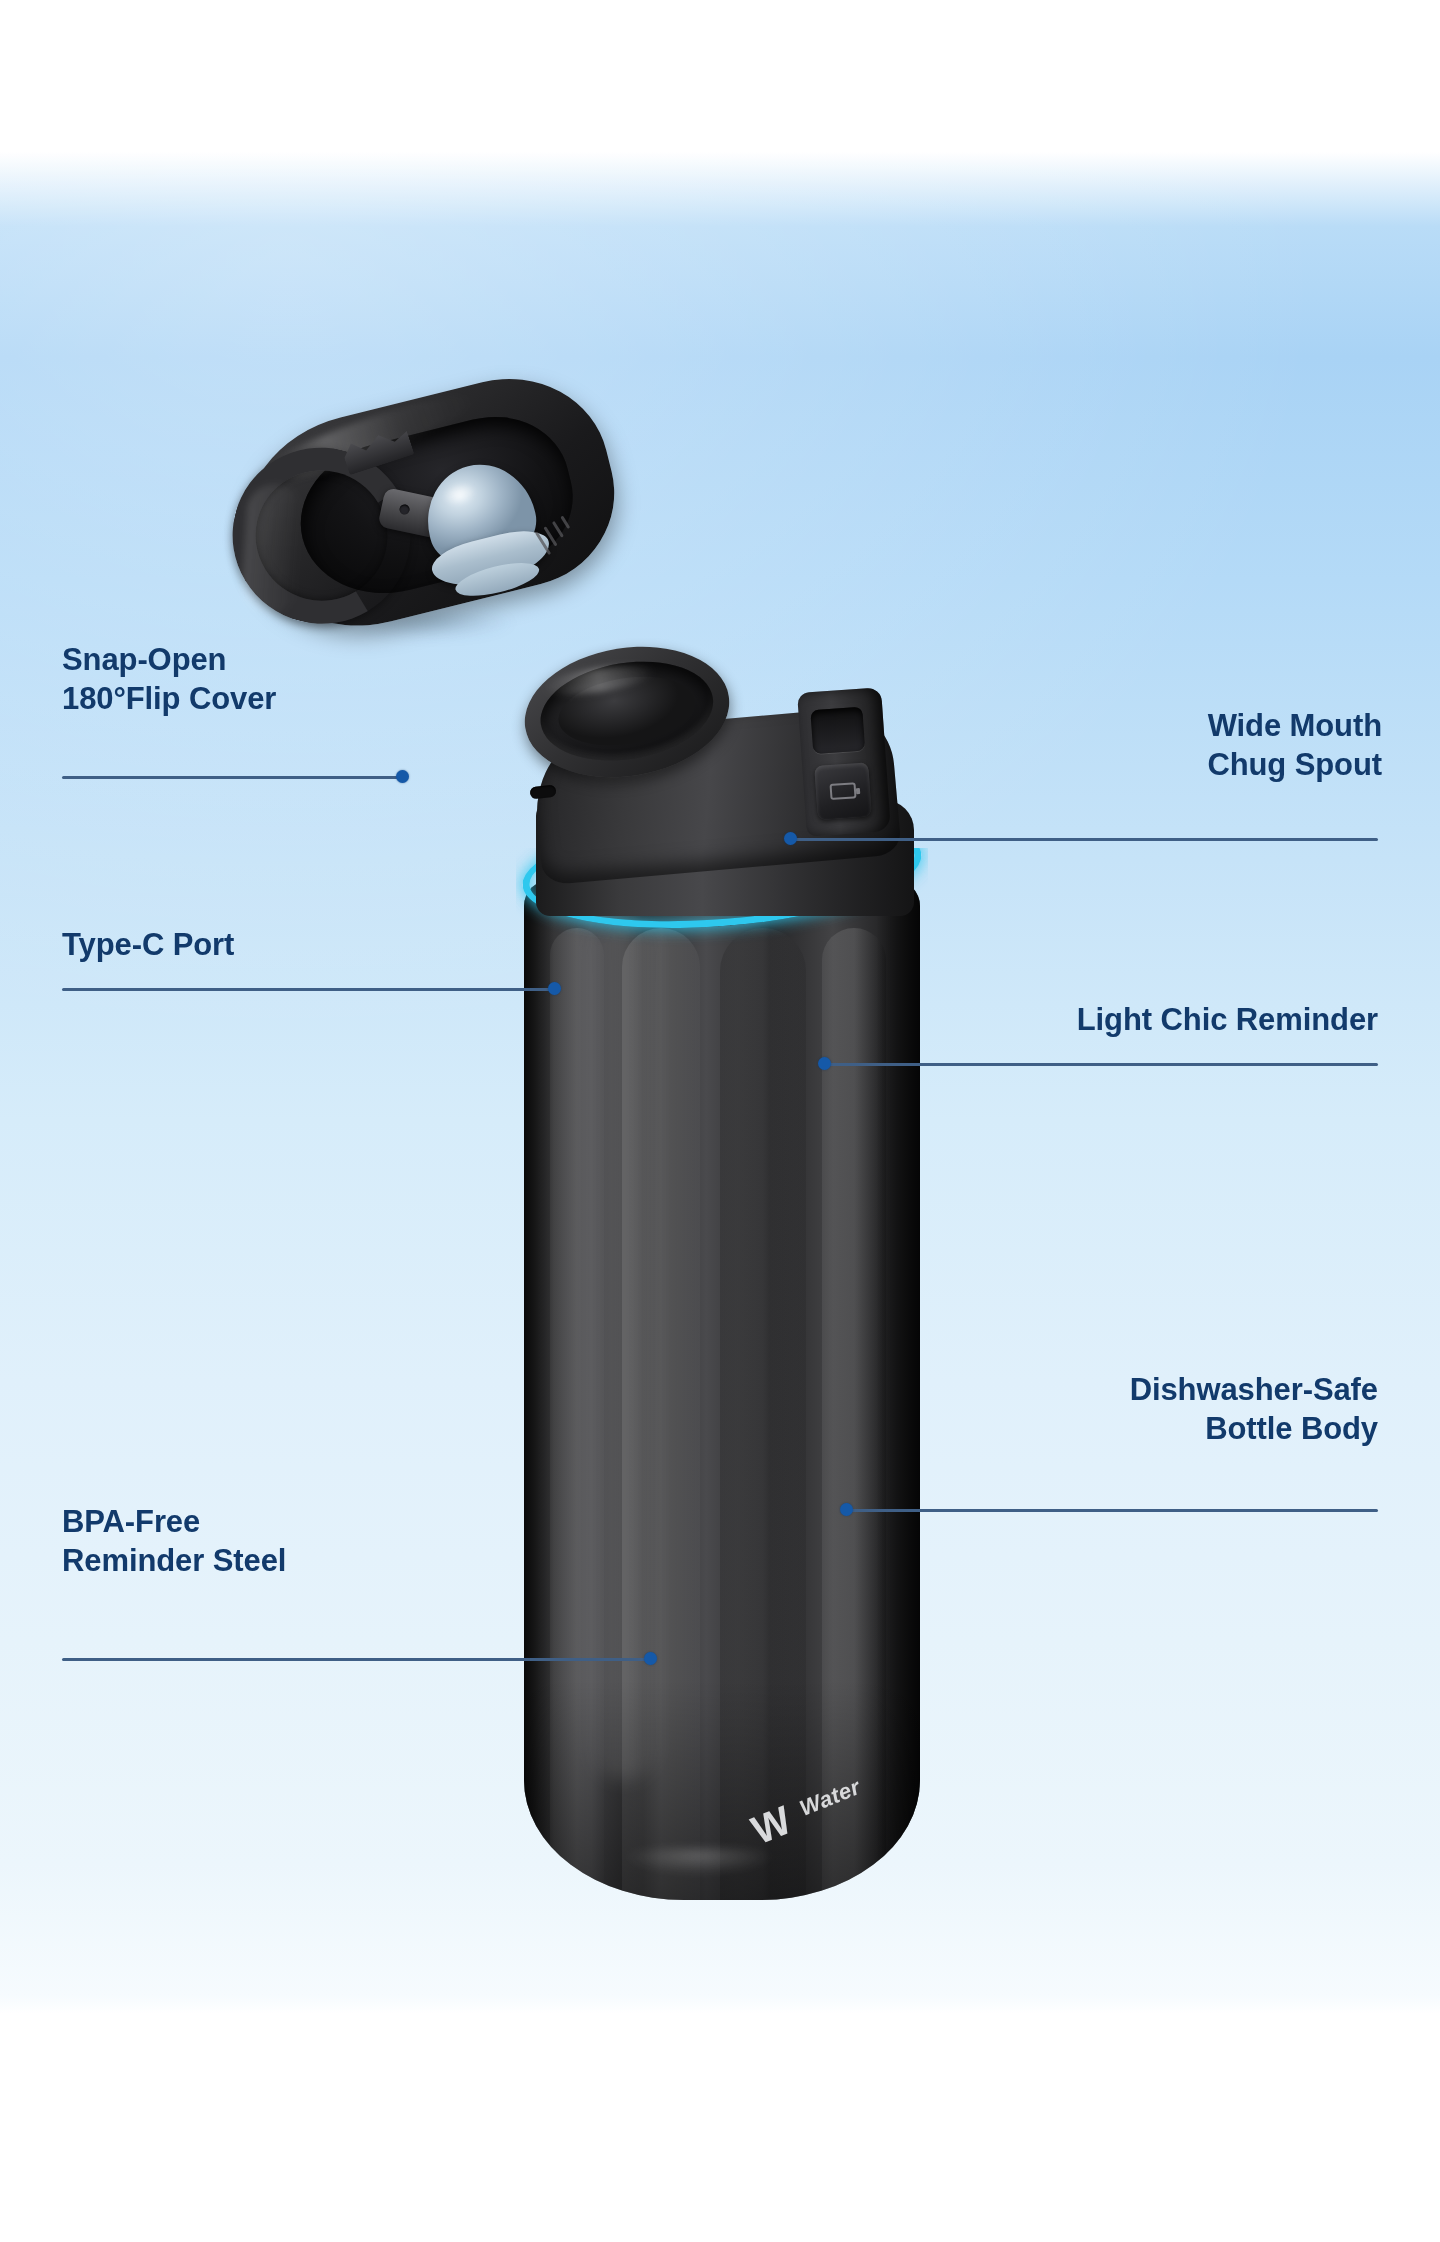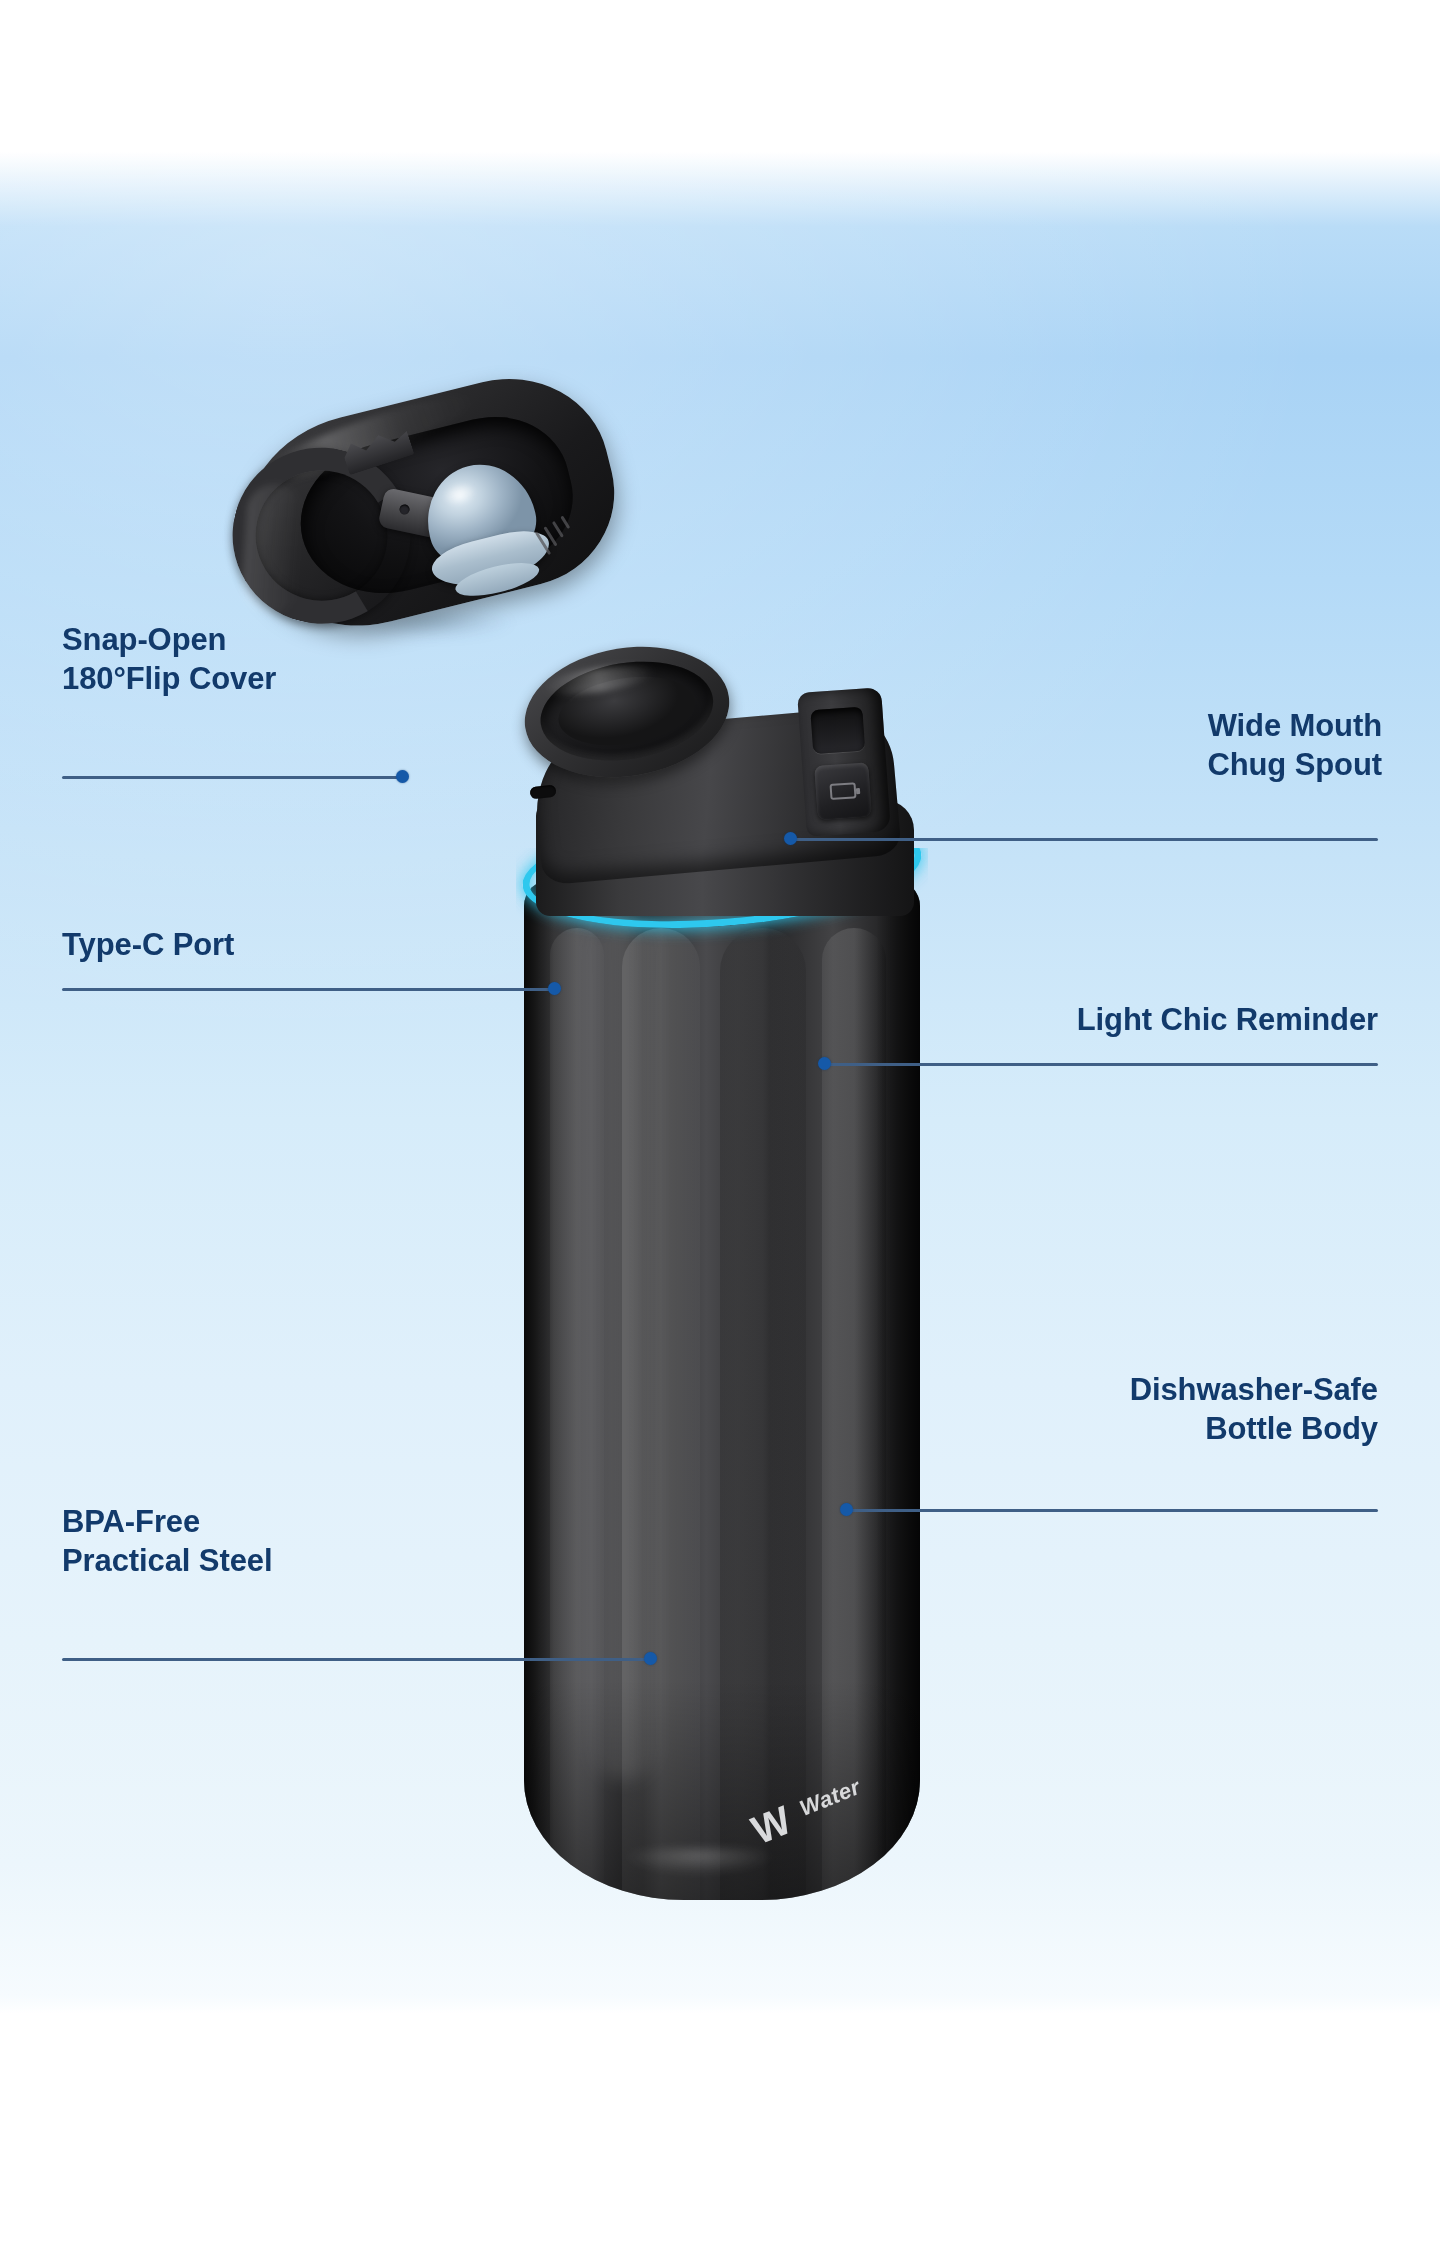--- a/index.html
+++ b/index.html
@@ -555,36 +555,36 @@
 
       <div class="vents">
         <i></i>
           <i></i>
           <i></i>
           <i></i>
       </div>
     </div>
   </div>
 
-  <div class="label" style="left:62px; top:620px;">
+  <div class="label" style="left:62px; top:640px;">
     <span class="ln">Snap-Open</span>
     <span class="ln">180°Flip Cover</span>
   </div>
   <div class="leader" style="left:62px; top:776px; width:340px;"></div>
   <div class="dot" style="left:396px; top:770px;"></div>
 
   <div class="label" style="left:62px; top:925px;">
     <span class="ln">Type-C Port</span>
   </div>
   <div class="leader" style="left:62px; top:988px; width:492px;"></div>
   <div class="dot" style="left:548px; top:982px;"></div>
 
   <div class="label" style="left:62px; top:1502px;">
     <span class="ln">BPA-Free</span>
-    <span class="ln">Practical Steel</span>
+    <span class="ln">Reminder Steel</span>
   </div>
   <div class="leader" style="left:62px; top:1658px; width:588px;"></div>
   <div class="dot" style="left:644px; top:1652px;"></div>
 
   <div class="label right" style="right:58px; top:706px;margin-left:44px;">
     <span class="ln">Wide Mouth</span>
     <span class="ln">Chug Spout</span>
   </div>
   <div class="leader" style="left:790px; top:838px; width:588px;"></div>
   <div class="dot" style="left:784px; top:832px;"></div>

